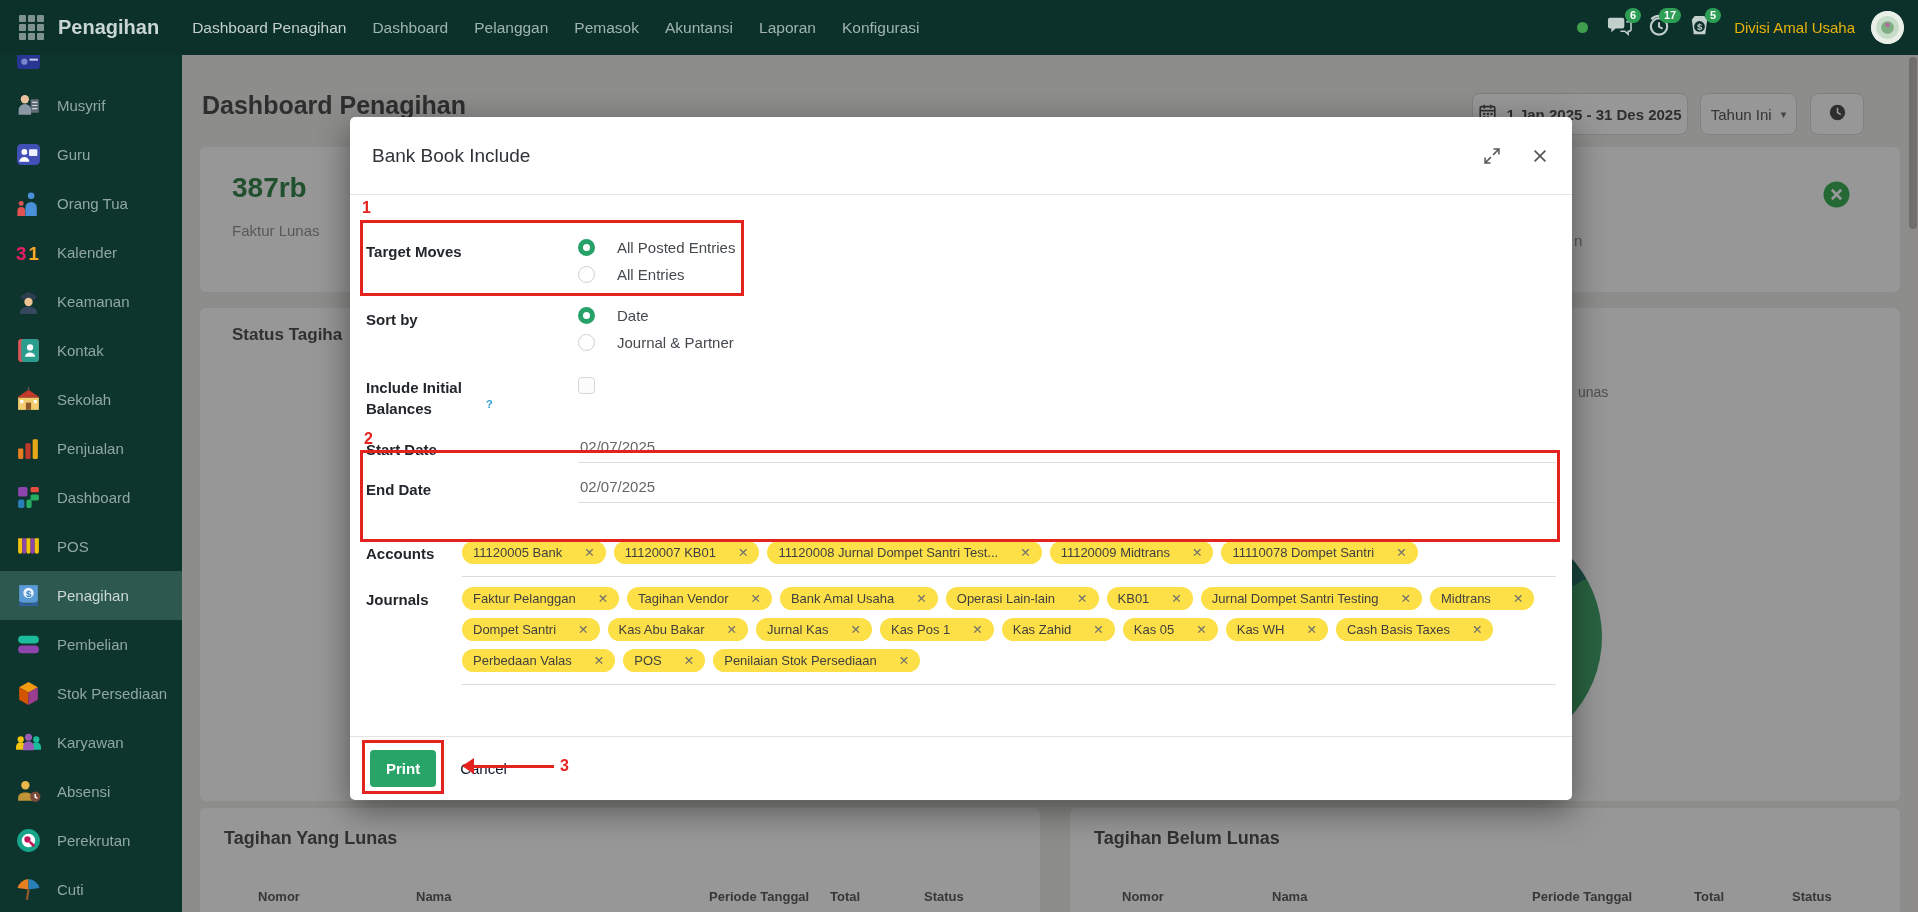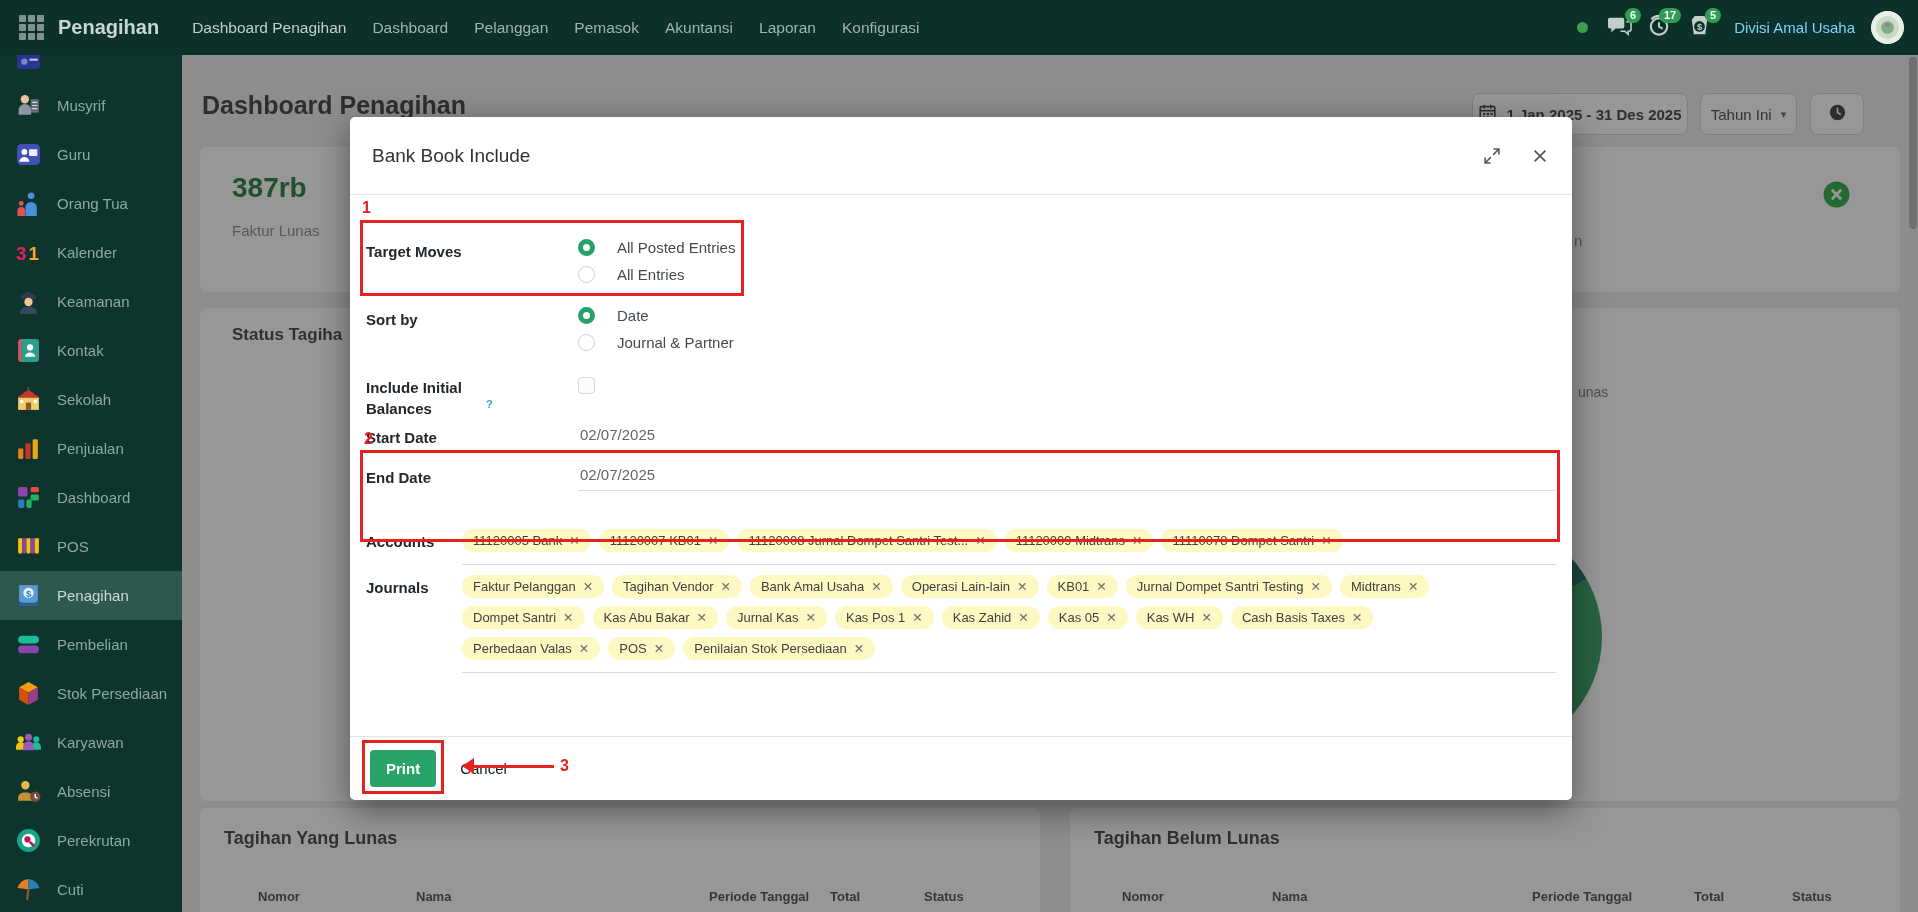--- a/index.html
+++ b/index.html
@@ -11,21 +11,21 @@
   .apps-grid i{background:#7e938e;border-radius:1px}
   .brand{font-size:20px;font-weight:700;color:#c9d6d2;margin-right:20px;cursor:pointer}
   .nav-menu{display:flex;height:55px}
   .nav-item{padding:0 13px;font-size:15.5px;line-height:55px;cursor:pointer;white-space:nowrap}
   .nav-item.hl{color:#c2cfcb}
   .nav-right{margin-left:auto;display:flex;align-items:center;gap:10px;padding-right:14px}
   .status-dot{width:11px;height:11px;border-radius:50%;background:#3f9f4e;margin-right:6px}
   .tray{position:relative;width:30px;height:30px;display:flex;align-items:center;justify-content:center;cursor:pointer}
   .tray svg{width:25px;height:25px}
   .badge{position:absolute;top:-5px;right:-7px;background:#2e9e55;color:#fff;font-size:11px;font-weight:700;border-radius:9px;padding:1px 5px;line-height:13px}
-  .company{font-size:15px;color:#7dd3fc;margin:0 6px 0 10px;cursor:pointer}
+  .company{font-size:15px;color:#eab308;margin:0 6px 0 10px;cursor:pointer}
   .avatar{width:33px;height:33px;border-radius:50%;overflow:hidden;background:#dfe8df;cursor:pointer}
 
   
   .sidebar{position:absolute;left:0;top:55px;width:182px;height:857px;background:#0e342e;z-index:25;overflow:hidden}
   .side-item{display:flex;align-items:center;height:49px;padding-left:15px;gap:15px;color:#8fa8a2;font-size:15px;cursor:pointer;white-space:nowrap}
   .side-item.active{background:#2c5850;color:#ccd8d4}
   .side-item .ic,{flex:0 0 27px}
   .side-item .ic{width:27px;height:27px;flex:0 0 27px}
   .side-item .ic svg{width:27px;height:27px;display:block}
   .side-item.partial{height:26px;overflow:hidden;align-items:flex-start}
@@ -85,21 +85,21 @@
   .radio-opt{display:flex;align-items:center;gap:22px;font-size:15px;color:#454a4f;cursor:pointer}
   .rdot{width:17px;height:17px;border-radius:50%;background:#fff;border:1px solid #cfcfcf;flex:0 0 17px}
   .rdot.on{border:5px solid #26a269}
   .checkbox{width:17px;height:17px;border:1px solid #d6d6d6;border-radius:4px;background:#fcfcfc;margin-top:2px;cursor:pointer}
   .frow.dates{margin-bottom:14px}
   .dval{flex:1;border-bottom:1px solid #dcdcdc;font-size:15px;color:#666;padding:1px 0 7px 2px;cursor:text}
   .frow.tags{margin-bottom:10px}
   .frow.tags .flabel{width:96px}
   .tags-wrap{flex:1;border-bottom:1px solid #dcdcdc;padding-bottom:4px}
   .tag-row{display:flex;gap:8px;margin-bottom:8px}
-  .tag{background:#fef9c3;border-radius:13px;padding:4px 11px;font-size:13px;color:#3f3f3f;display:flex;align-items:center;gap:7px;white-space:nowrap}
+  .tag{background:#fde047;border-radius:13px;padding:4px 11px;font-size:13px;color:#3f3f3f;display:flex;align-items:center;gap:22px;white-space:nowrap}
   .tag .x{color:#6f6f6f;font-size:12.5px;cursor:pointer}
   .m-foot{position:absolute;left:0;bottom:0;width:100%;height:64px;border-top:1px solid #e4e4e4;display:flex;align-items:center;padding:0 16px}
   .btn-print{background:#28a468;color:#fff;font-weight:700;font-size:15px;border:none;border-radius:4px;padding:10px 16px;margin-left:4px;cursor:pointer}
   .cancel{margin-left:24px;font-size:15px;color:#0f172a;font-weight:500;cursor:pointer}
 
   
   .anno{position:absolute;border:3px solid #e4231f;z-index:45;pointer-events:none}
   #a1{left:10px;top:103px;width:384px;height:76px}
   #a2{left:10px;top:333px;width:1200px;height:92px}
   #a3{left:12px;top:623px;width:82px;height:54px}
@@ -495,21 +495,21 @@
             <span class="rdot on"></span>
             <span>Date</span>
           </div>
           <div class="radio-opt">
             <span class="rdot"></span>
             <span>Journal &amp; Partner</span>
           </div>
         </div>
     </div>
 
-    <div class="frow" style="margin-bottom:6px">
+    <div class="frow" style="margin-bottom:18px">
       <div class="flabel">
         <span class="wrapped">Include Initial Balances</span><span class="help">?</span>
       </div>
       <div class="checkbox"></div>
     </div>
 
     <div class="frow dates">
       <div class="flabel">Start Date</div>
       <div class="dval">02/07/2025</div>
     </div>

